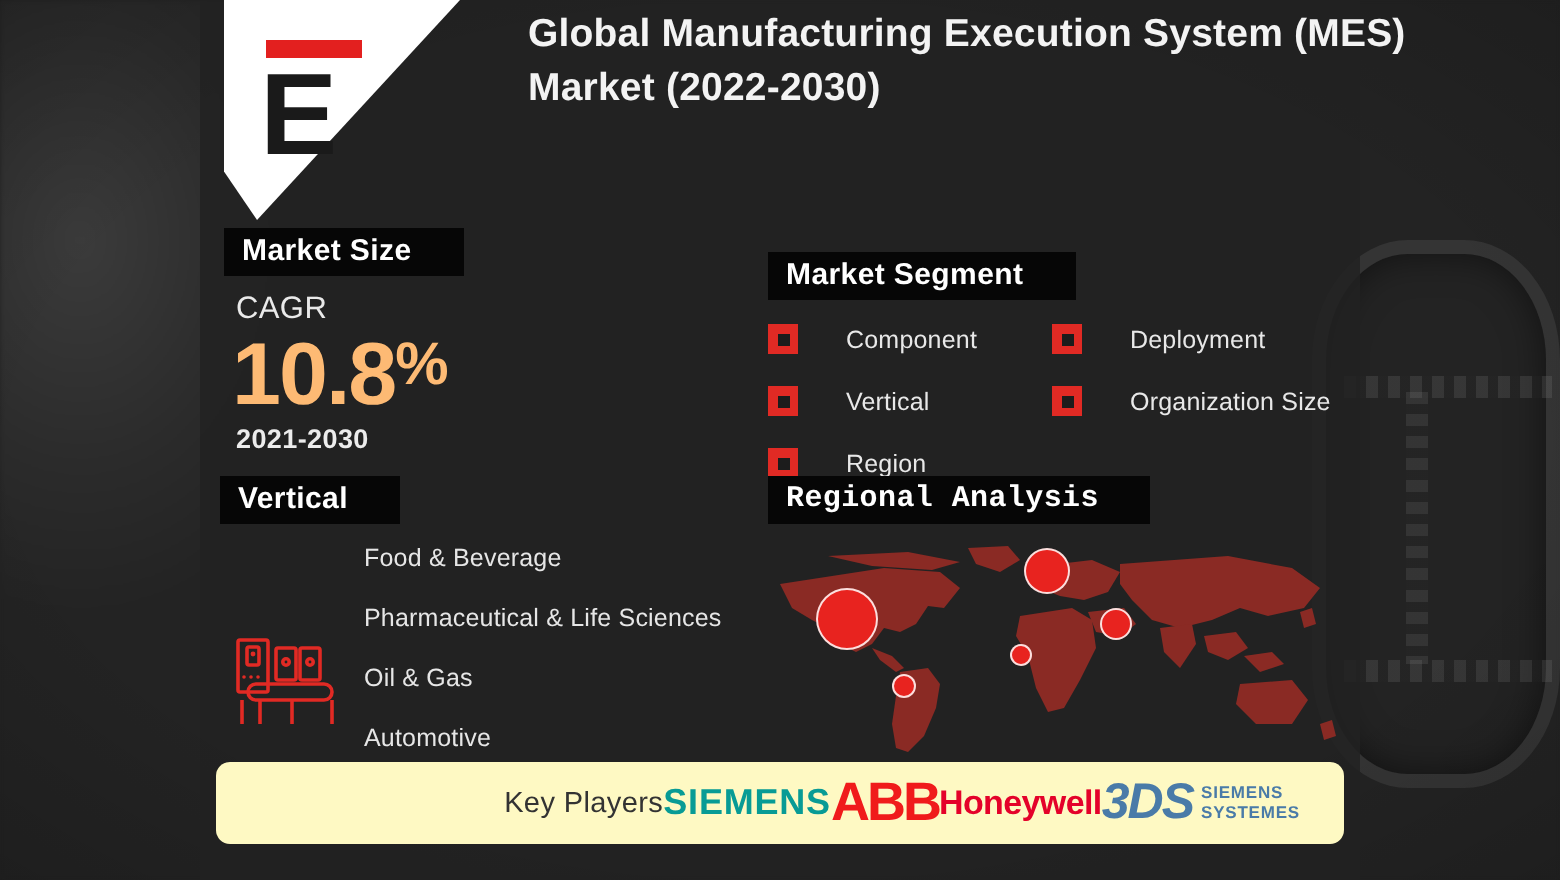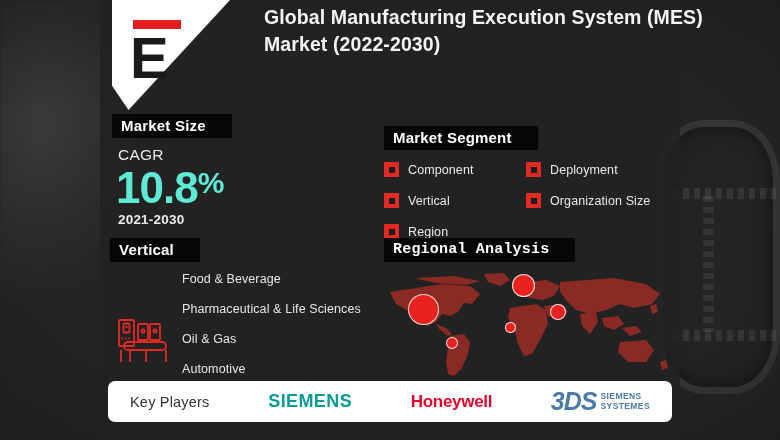--- a/index.html
+++ b/index.html
@@ -72,32 +72,32 @@
   
   .banner{
     display:inline-block;background:#060606;color:#fff;
     font-size:15px;font-weight:bold;padding:3px 26px 4px 9px;
     letter-spacing:.2px;
   }
   
   .market-size{position:absolute;left:112px;top:114px;width:250px;}
   .cagr-label{margin:8px 0 0 6px;color:#e9e9e9;font-size:15.5px;letter-spacing:.2px;}
   .cagr-value{
-    margin:2px 0 0 4px;color:#5eead4;font-weight:bold;
+    margin:2px 0 0 4px;color:#fdba74;font-weight:bold;
     font-size:44px;line-height:44px;letter-spacing:-1px;
   }
   .cagr-value .pct{font-size:30px;vertical-align:top;line-height:34px;}
   .cagr-range{margin:2px 0 0 6px;color:#ececec;font-size:13.5px;font-weight:bold;letter-spacing:.2px;}
   
   .market-segment{position:absolute;left:384px;top:126px;width:290px;}
   .seg-grid{
     margin-top:12px;display:grid;grid-template-columns:142px 148px;
     row-gap:16px;column-gap:0;
   }
-  .seg-item{display:flex;align-items:center;gap:9px;}
+  .seg-item{display:flex;align-items:center;gap:24px;}
   .seg-box{
     width:15px;height:15px;background:#e12a24;flex:none;
     display:flex;align-items:center;justify-content:center;
   }
   .seg-box i{display:block;width:6px;height:6px;background:#1c1c1c;}
   .seg-label{color:#e8e8e8;font-size:12.5px;letter-spacing:.1px;}
   
   .vertical{position:absolute;left:110px;top:238px;width:275px;}
   .vert-body{position:relative;margin-top:10px;height:110px;}
   .vert-icon{position:absolute;left:6px;top:46px;}
@@ -110,22 +110,22 @@
   .regional{position:absolute;left:384px;top:238px;width:290px;font-family:Liberation Mono, monospace;}
   .map-wrap{position:relative;margin-top:8px;width:290px;height:110px;}
   .map-svg{position:absolute;left:0;top:0;}
   .dot{
     position:absolute;border-radius:50%;background:#e8231f;
     border:1.5px solid rgba(255,255,255,.85);box-sizing:border-box;
   }
   
   .key-players{
     position:absolute;left:108px;top:381px;width:564px;height:41px;
-    background:#ffffff;border-radius:7px;
-    display:flex;align-items:center;justify-content:space-between;
+    background:#fef9c3;border-radius:7px;
+    display:flex;align-items:center;justify-content:flex-end;
     padding:0 22px;box-sizing:border-box;
   }
   .kp-label{color:#333;font-size:14.5px;letter-spacing:.2px;}
   .kp-siemens{color:#089b95;font-size:18px;font-weight:bold;letter-spacing:.4px;}
   .kp-abb{
     color:#f01b1b;font-size:27px;font-weight:bold;letter-spacing:-1.5px;
     line-height:27px;
     background-image:linear-gradient(180deg,transparent 0 6px,#fff 6px 8px,transparent 8px 13px,#fff 13px 15px,transparent 15px 20px,#fff 20px 22px,transparent 22px);
     -webkit-background-clip:text;background-clip:text;
   }
@@ -265,20 +265,21 @@
       <div class="dot" style="left:128px;top:4px;width:23px;height:23px;"></div>
       <div class="dot" style="left:166px;top:34px;width:16px;height:16px;"></div>
       <div class="dot" style="left:121px;top:52px;width:11px;height:11px;"></div>
       <div class="dot" style="left:62px;top:67px;width:12px;height:12px;"></div>
     </div>
   </div>
 
   <div class="key-players">
     <span class="kp-label">Key Players</span>
     <span class="kp-siemens">SIEMENS</span>
+    <span class="kp-abb">ABB</span>
     <span class="kp-honeywell">Honeywell</span>
     <span class="kp-dassault">
       <span class="kp-3ds">3DS</span>
       <span class="kp-ds-text">
         <span>SIEMENS</span><br>
         <span>SYSTEMES</span>
       </span>
     </span>
   </div>
 

